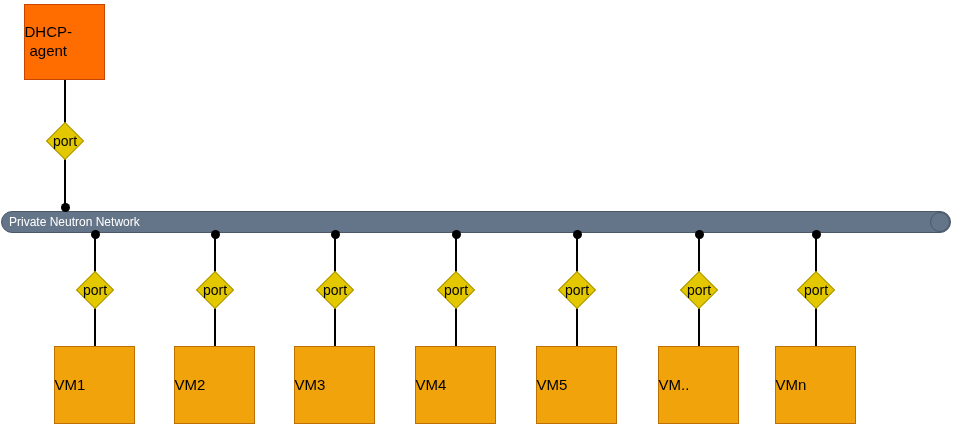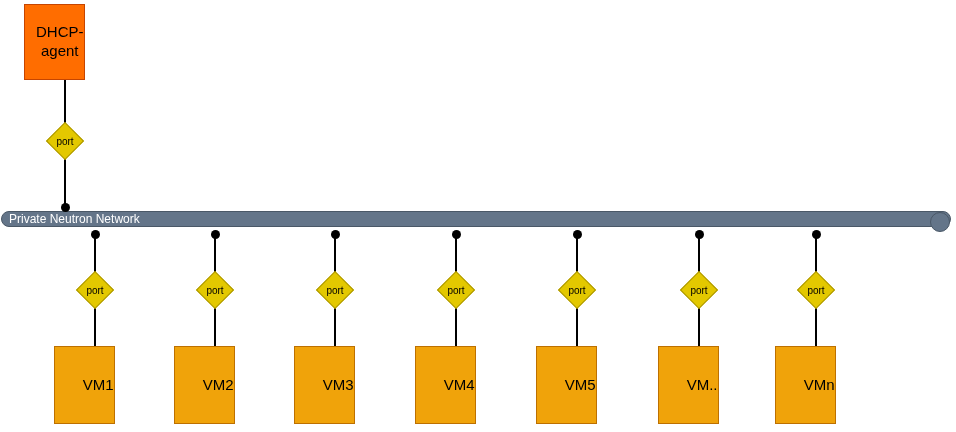--- a/index.html
+++ b/index.html
@@ -26,23 +26,23 @@
     width: 9px; height: 9px;
     left: -4.5px;
     border-radius: 50%;
     background: var(--connector, #000000);
     z-index: 4;
   }
 
   .node-box {
     position: absolute;
     left: -41.5px;
-    width: 61px;
-    box-sizing: border-box;
-    display: flex; align-items: center; justify-content: flex-end;
+    width: 81px;
+    box-sizing: border-box;
+    display: flex; align-items: center; justify-content: flex-start;
     text-align: center;
     z-index: 2;
   }
   .node-box .node-label {
     font-size: 15px;
     line-height: 1.25;
     white-space: pre-line;
   }
   .dhcp-box {
     top: 4px; height: 76px;
@@ -67,27 +67,27 @@
     width: 27px; height: 27px;
     box-sizing: border-box;
     transform: translate(-50%, -50%) rotate(45deg);
     background: var(--port-fill, #E3C800);
     border: 1px solid var(--port-stroke, #A89400);
   }
   .diamond-label {
     position: absolute;
     inset: 0;
     display: flex; align-items: center; justify-content: center;
-    font-size: 10px;
+    font-size: 14px;
   }
 
   .bus {
     position: absolute;
     left: 1px; top: 211px;
-    width: 950px; height: 16px;
+    width: 950px; height: 22px;
     box-sizing: border-box;
     background: var(--bus-fill, #647589);
     border: 1px solid var(--bus-stroke, #4A5867);
     border-radius: 11px;
     z-index: 1;
     padding-left: 16px;
   }
   .bus-cap {
     position: absolute;
     right: 0px; top: 0px;

